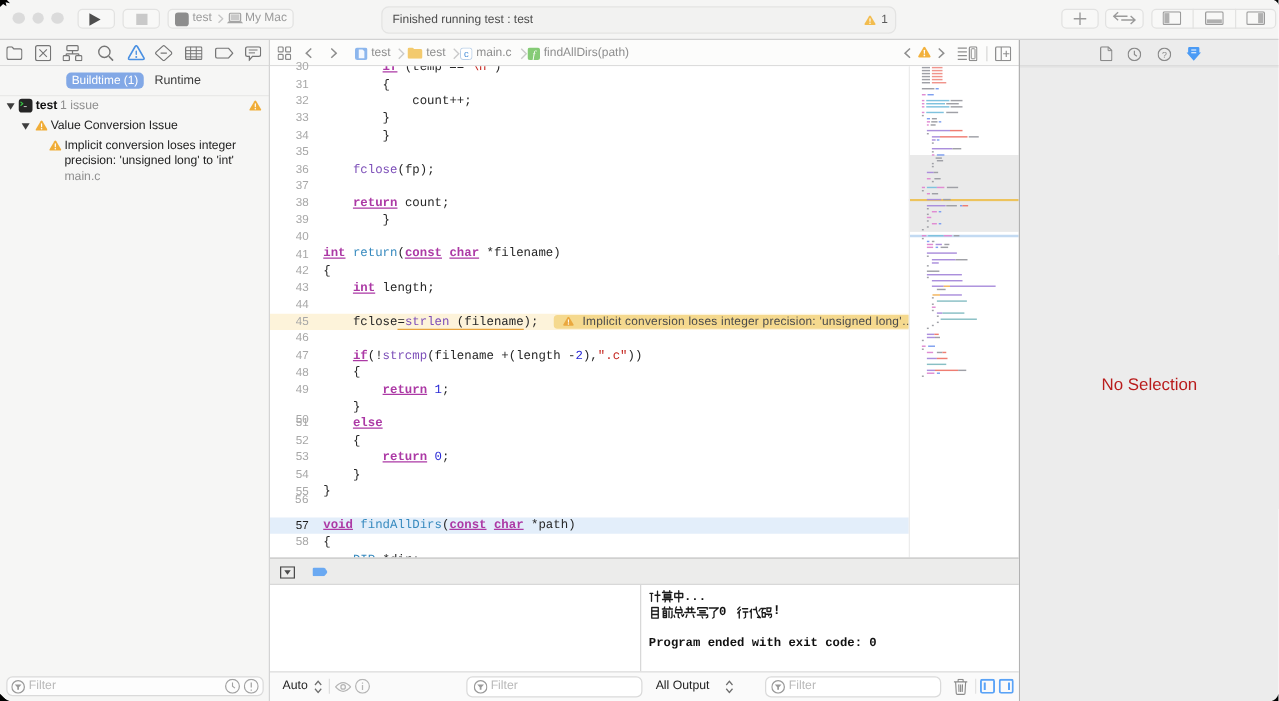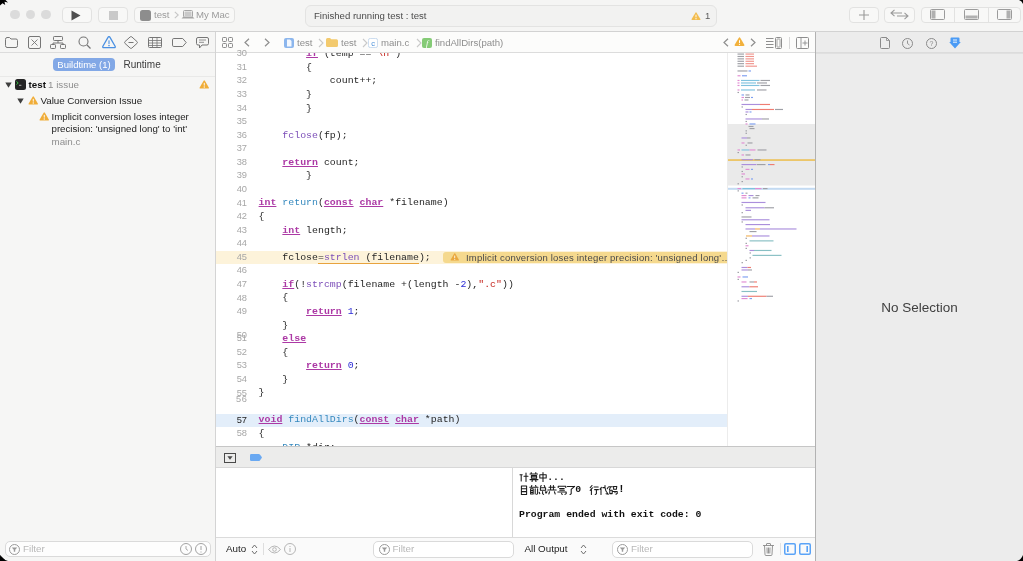--- a/index.html
+++ b/index.html
@@ -546,21 +546,21 @@
 <svg class="abs" style="left:784px;top:543px" width="12" height="12" viewBox="0 0 12 12">
     <rect x="0.75" y="0.75" width="10.5" height="10.5" rx="1.2" fill="none" stroke="#5aa3f7" stroke-width="1.5"></rect>
     <rect x="3" y="3" width="1.6" height="6" fill="#5aa3f7"></rect>
   </svg>
 <svg class="abs" style="left:798.5px;top:543px" width="12" height="12" viewBox="0 0 12 12">
     <rect x="0.75" y="0.75" width="10.5" height="10.5" rx="1.2" fill="none" stroke="#5aa3f7" stroke-width="1.5"></rect>
     <rect x="7.4" y="3" width="1.6" height="6" fill="#5aa3f7"></rect>
   </svg>
 <div class="abs" style="left:816px;top:53px;width:207px;height:508px;background:#ececec;"></div>
 <div class="abs" style="left:816px;top:53px;width:207px;height:1px;background:#e0e0e0;"></div>
-<div class="abs" style="left:816px;top:299px;width:207px;height:17px;line-height:17px;text-align:center;font-size:13.5px;color:#404040;">No Selection</div>
+<div class="abs" style="left:816px;top:299px;width:207px;height:17px;line-height:17px;text-align:center;font-size:13.5px;color:#b91c1c;">No Selection</div>
 <svg class="abs" style="left:0;top:0" width="9" height="8" viewBox="0 0 9 8">
     <path d="M0 0 L5.5 0 L8 2.5 L4.5 1.8 L5.2 5 L2.5 3.2 L0 5.5 Z" fill="#000"></path>
   </svg>
 <svg class="abs" style="left:1019px;top:0" width="4" height="4" viewBox="0 0 4 4">
     <path d="M4 0 L4 4 Q3 1 0 0 Z" fill="#000"></path>
   </svg>
 <svg class="abs" style="left:0;top:553px" width="8" height="8" viewBox="0 0 8 8">
     <path d="M0 8 L0 2 Q2 6 8 8 Z" fill="#000"></path>
     <path d="M0 2 L5 7 L2 8 Z" fill="#000"></path>
   </svg>

